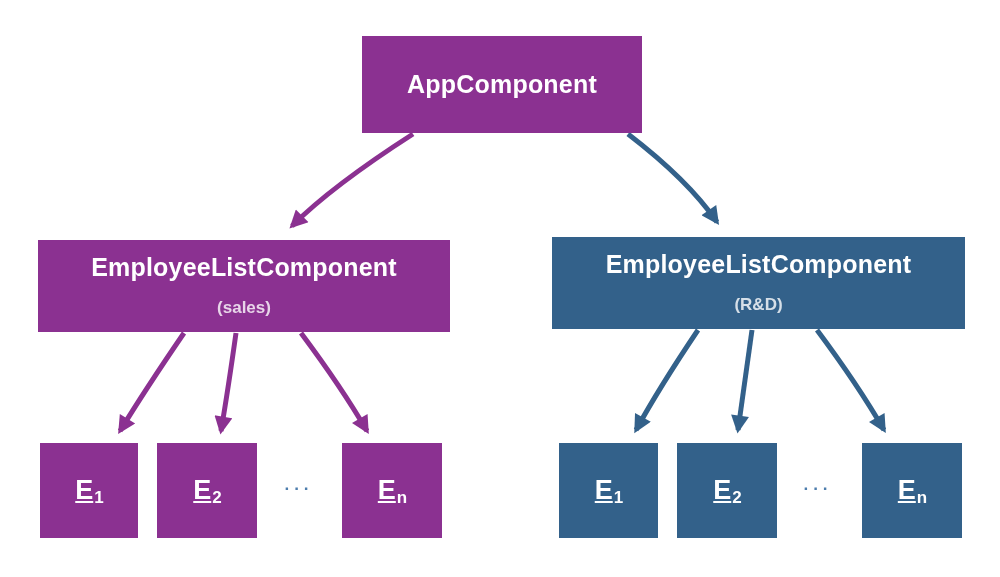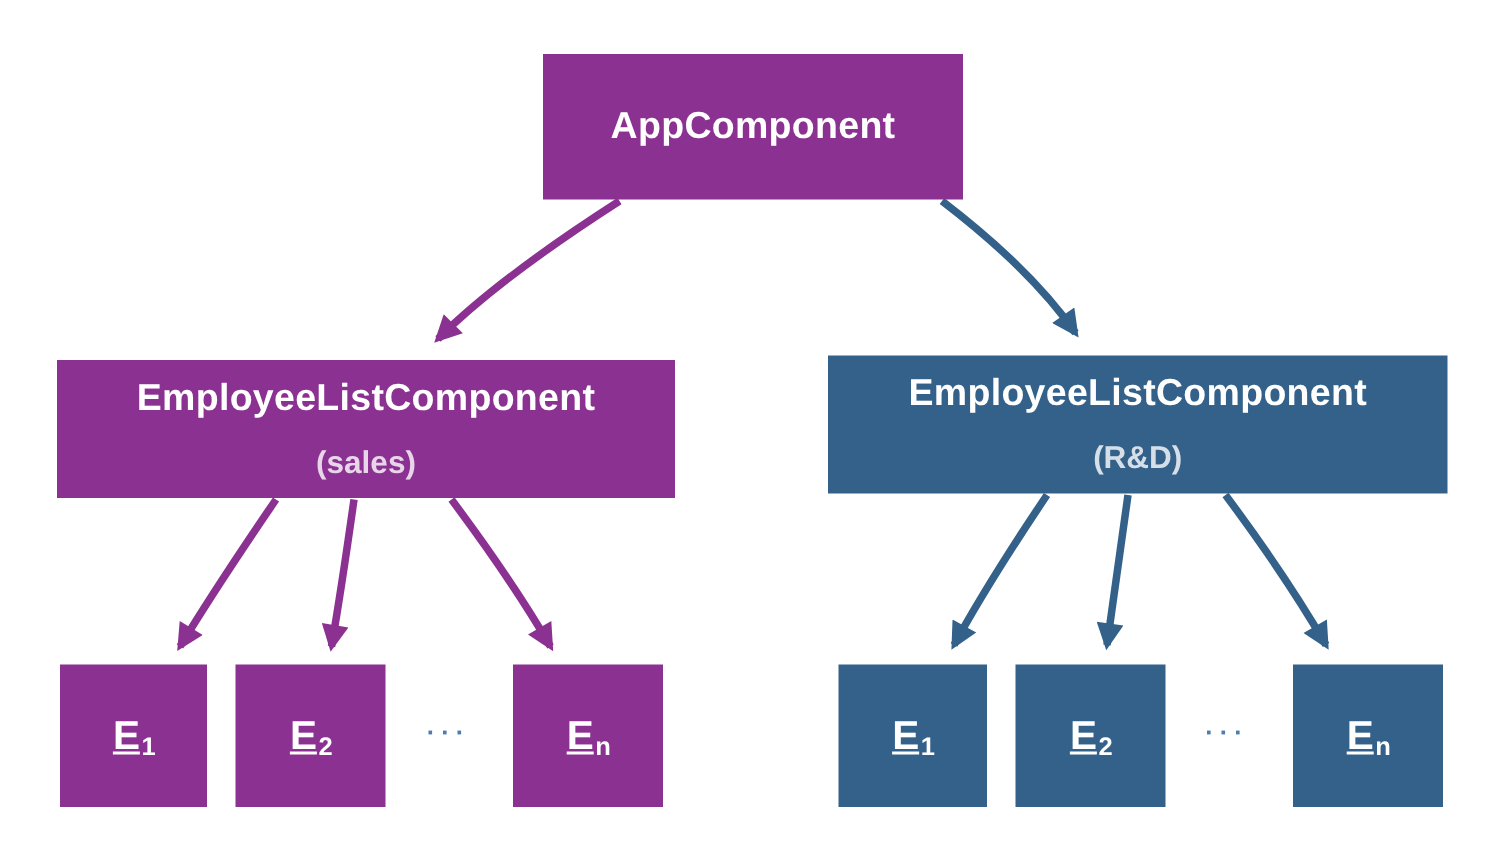--- a/index.html
+++ b/index.html
@@ -34,21 +34,21 @@
     box-sizing: border-box;
   }
   .purple { background: #8b3191; }
   .blue   { background: #33618a; }
   .node-title {
     font-size: 25px;
     line-height: 1.15;
     letter-spacing: 0.2px;
   }
   .node-subtitle {
-    font-size: 21px;
+    font-size: 17px;
     line-height: 1.2;
     color: rgba(255,255,255,0.80);
     margin-top: 16px;
   }
   .leaf-label {
     font-size: 27px;
     text-decoration: underline;
   }
   .leaf-label sub {
     font-size: 17px;

